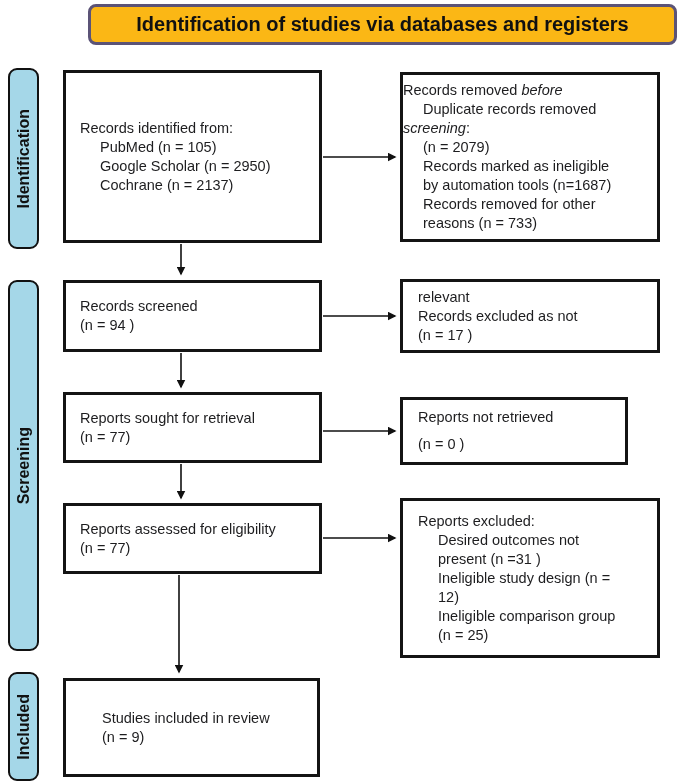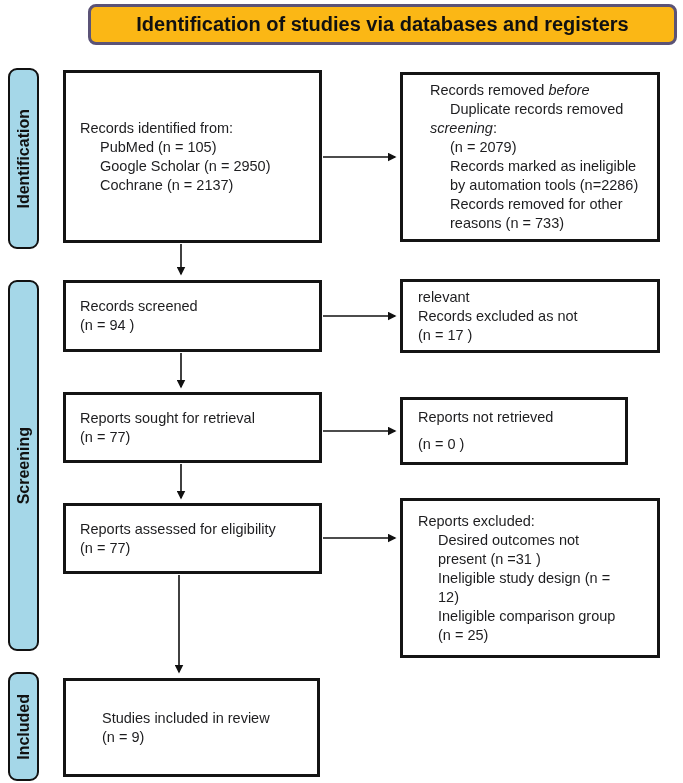--- a/index.html
+++ b/index.html
@@ -71,27 +71,27 @@
   <div class="box" style="left:63px;top:503px;width:259px;height:71px;">
     <div class="ln">Reports assessed for eligibility</div>
     <div class="ln">(n = 77)</div>
   </div>
 
   <div class="box" style="left:63px;top:678px;width:257px;height:99px;padding-left:36px;">
     <div class="ln">Studies included in review</div>
     <div class="ln">(n = 9)</div>
   </div>
 
-  <div class="box" style="left:400px;top:72px;width:260px;height:170px;padding-left:27px;">
+  <div class="box" style="left:400px;top:72px;width:260px;height:170px;padding-left:0;">
     <div class="ln"><span>Records removed </span><span class="it">before</span></div>
     <div class="ln ind">Duplicate records removed</div>
     <div class="ln"><span class="it">screening</span><span>:</span></div>
     <div class="ln ind">(n = 2079)</div>
     <div class="ln ind">Records marked as ineligible</div>
-    <div class="ln ind">by automation tools (n=2286)</div>
+    <div class="ln ind">by automation tools (n=1687)</div>
     <div class="ln ind">Records removed for other</div>
     <div class="ln ind">reasons (n = 733)</div>
   </div>
 
   <div class="box" style="left:400px;top:279px;width:260px;height:74px;padding-left:15px;">
     <div class="ln">relevant</div>
     <div class="ln">Records excluded as not</div>
     <div class="ln">(n = 17 )</div>
   </div>
 

